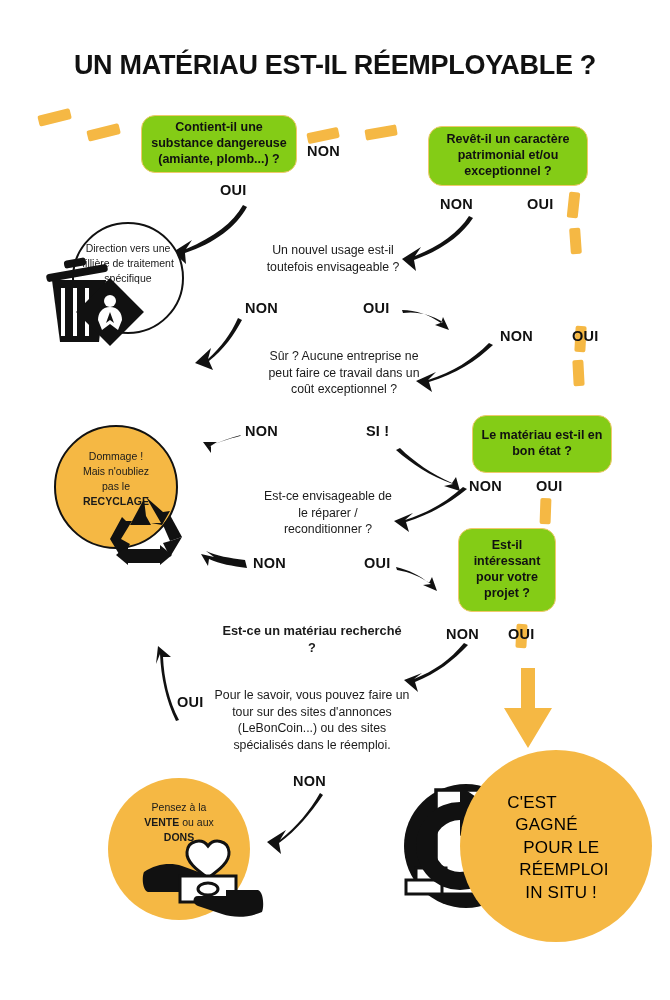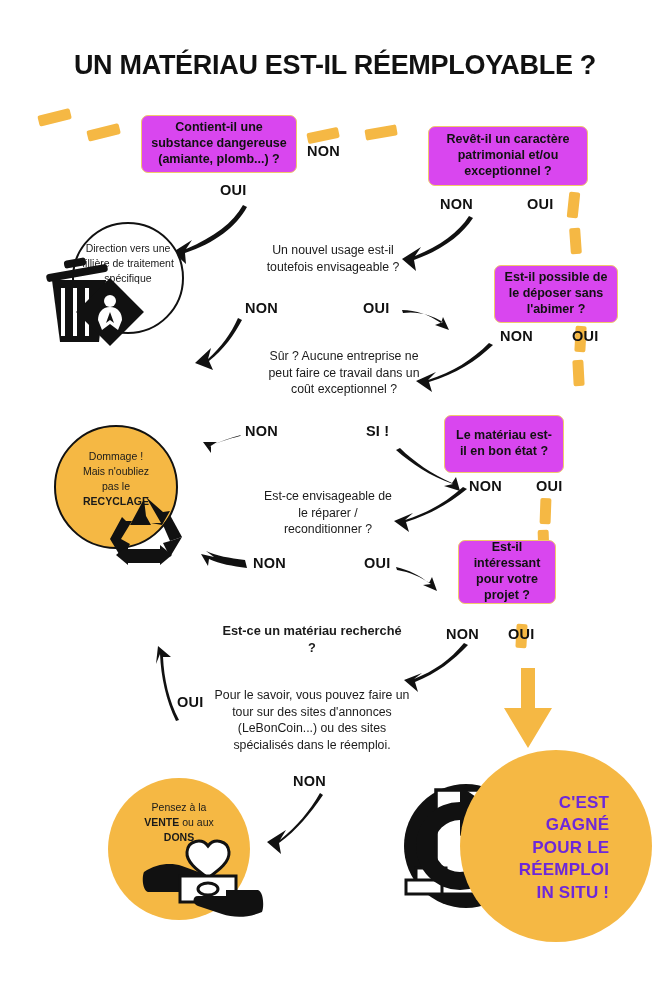--- a/index.html
+++ b/index.html
@@ -32,22 +32,22 @@
     font-size: 27px;
     font-weight: bold;
     letter-spacing: -0.3px;
     color: #111111;
   }
 
   
   .qbox {
     box-sizing: border-box;
     border: 1.6px solid #f0c96b;
-    border-radius: 7px;
-    background: #d946ef;
+    border-radius: 14px;
+    background: #84cc16;
     text-align: center;
     font-weight: bold;
     font-size: 12.5px;
     line-height: 1.27;
     color: #111111;
     display: flex;
     align-items: center;
     justify-content: center;
     padding: 4px 8px;
     z-index: 6;
@@ -95,25 +95,25 @@
   .circ-label {
     text-align: center;
     font-size: 10.5px;
     line-height: 1.42;
     color: #1a1a1a;
     pointer-events: none;
   }
   .circ-label b { font-weight: bold; }
 
   .win-label {
-    text-align: right;
-    font-weight: bold;
+    text-align: left;
+    font-weight: normal;
     font-size: 17px;
     line-height: 1.32;
-    color: #6d28d9;
+    color: #000000;
     letter-spacing: 0.2px;
   }
 
   svg { display: block; overflow: visible; }
   .ink { fill: #111111; }
   .yel { fill: #f5b844; }
 </style>
 </head>
 <body>
 
@@ -223,23 +223,20 @@
         <path d="M70 57 C62 57 58 63 58 70 L62 80 L70 74 L78 80 L82 70 C82 63 78 57 70 57 Z"></path>
         <path d="M70 62 L74 73 L70 70 L66 73 Z" fill="#111111"></path>
       </g>
     </g>
   </svg>
 
   <div class="abs qtext" style="left:263px; top:242px; width:140px;">Un nouvel usage est-il toutefois envisageable ?</div>
   <div class="abs lbl" style="left:245px; top:300px;">NON</div>
   <div class="abs lbl" style="left:363px; top:300px;">OUI</div>
 
-  <div class="abs qbox" style="left:494px; top:265px; width:124px; height:58px;">
-    <span>Est-il possible de le déposer sans l'abimer ?</span>
-  </div>
   <div class="abs lbl" style="left:500px; top:328px;">NON</div>
   <div class="abs lbl" style="left:572px; top:328px;">OUI</div>
 
   <div class="abs qtext" style="left:268px; top:348px; width:152px;">Sûr ? Aucune entreprise ne peut faire ce travail dans un coût exceptionnel ?</div>
   <div class="abs lbl" style="left:245px; top:423px;">NON</div>
   <div class="abs lbl" style="left:366px; top:423px;">SI !</div>
 
   <div class="abs circ circ-yellow" style="left:54px; top:425px; width:124px; height:124px;">
     <div class="circ-label" style="margin-top:22px; width:106px;">
       <div>Dommage !</div>
@@ -255,31 +252,31 @@
       <path d="M14 22 L2 44 L13 44 L24 26 L18 26 Z"></path>
       <path d="M2 44 L14 64 L22 49 L13 44 Z"></path>
       <path d="M62 20 L74 42 L62 46 L55 30 Z"></path>
       <path d="M74 42 L62 62 L55 48 L62 46 Z"></path>
       <path d="M20 54 L52 54 L52 68 L20 68 Z"></path>
       <path d="M20 50 L20 70 L8 60 Z"></path>
       <path d="M52 50 L52 70 L64 60 Z"></path>
     </g>
   </svg>
 
-  <div class="abs qbox" style="left:444px; top:415px; width:120px; height:58px;">
+  <div class="abs qbox" style="left:472px; top:415px; width:140px; height:58px;">
     <span>Le matériau est-il en bon état ?</span>
   </div>
   <div class="abs lbl" style="left:469px; top:478px;">NON</div>
   <div class="abs lbl" style="left:536px; top:478px;">OUI</div>
 
   <div class="abs qtext" style="left:258px; top:488px; width:140px;">Est-ce envisageable de le réparer / reconditionner  ?</div>
   <div class="abs lbl" style="left:253px; top:555px;">NON</div>
   <div class="abs lbl" style="left:364px; top:555px;">OUI</div>
 
-  <div class="abs qbox" style="left:458px; top:540px; width:98px; height:64px;">
+  <div class="abs qbox" style="left:458px; top:528px; width:98px; height:84px;">
     <span>Est-il intéressant pour votre projet ?</span>
   </div>
   <div class="abs lbl" style="left:446px; top:626px;">NON</div>
   <div class="abs lbl" style="left:508px; top:626px;">OUI</div>
 
   <div class="abs qtext bold" style="left:219px; top:622px; width:186px; font-size:12.8px;">Est-ce un matériau recherché ?</div>
   <div class="abs qtext" style="left:213px; top:687px; width:198px;">Pour le savoir, vous pouvez faire un tour sur des sites d'annonces (LeBonCoin...) ou des sites spécialisés dans le réemploi.</div>
   <div class="abs lbl" style="left:177px; top:694px;">OUI</div>
   <div class="abs lbl" style="left:293px; top:773px;">NON</div>
 

